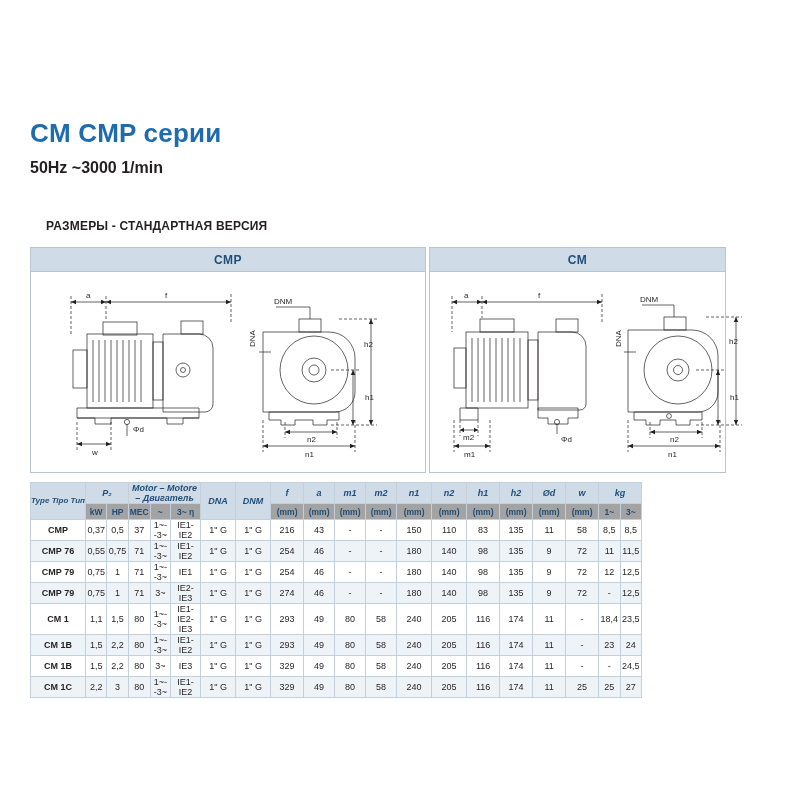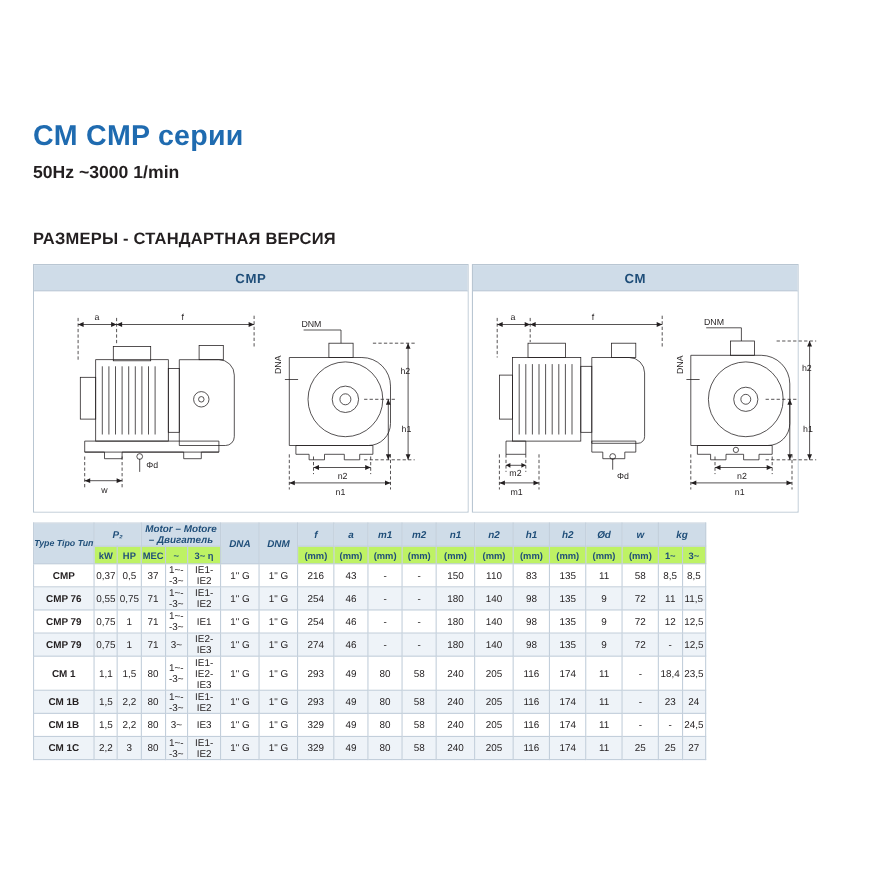--- a/index.html
+++ b/index.html
@@ -12,40 +12,40 @@
     background: #ffffff;
     font-family: "Liberation Sans", sans-serif;
     color: #231f20;
     overflow: hidden;
   }
   .page {
     position: relative;
     width: 800px;
     height: 800px;
     box-sizing: border-box;
-    padding: 0 30px;
+    padding: 10px 30px;
   }
   .title {
     color: #1f6bb0;
     font-size: 26px;
     font-weight: bold;
     margin: 0;
     padding-top: 108px;
     letter-spacing: 0.2px;
   }
   .subtitle {
     color: #231f20;
     font-size: 16px;
     font-weight: bold;
     margin: 10px 0 0 0;
   }
   .section-label {
-    font-size: 15px;
-    font-weight: bold;
-    margin: 42px 0 0 0;
+    font-size: 12px;
+    font-weight: bold;
+    margin: 42px 0 0 16px;
     letter-spacing: 0.2px;
   }
 
   
   .panels {
     display: flex;
     margin-top: 14px;
     gap: 3px;
   }
   .panel {
@@ -88,21 +88,21 @@
   }
   thead tr.h1 th {
     background: #cfdce8;
     color: #1f4e79;
     font-weight: bold;
     font-style: italic;
     font-size: 9px;
     height: 15px;
   }
   thead tr.h2 th {
-    background: #bef264;
+    background: #a3a3a3;
     color: #1f4e79;
     font-weight: bold;
     font-size: 8.5px;
     height: 15px;
   }
   tbody td.rowhead {
     font-weight: bold;
     font-size: 9px;
   }
   tbody tr:nth-child(even) td {

